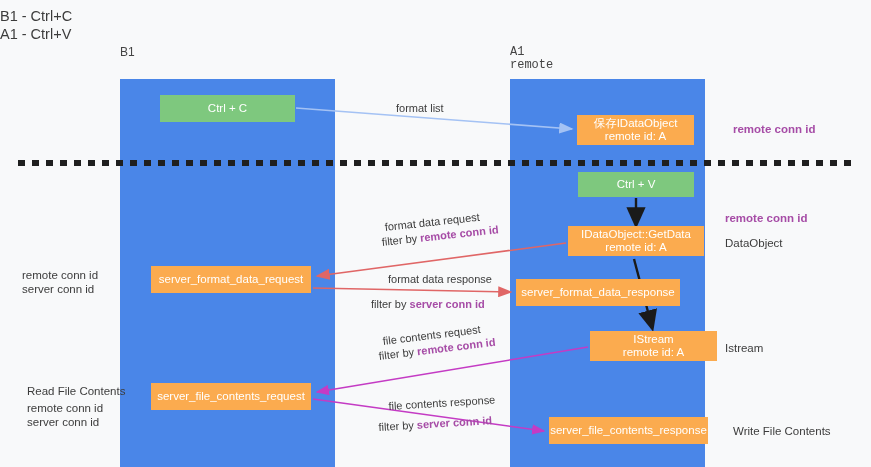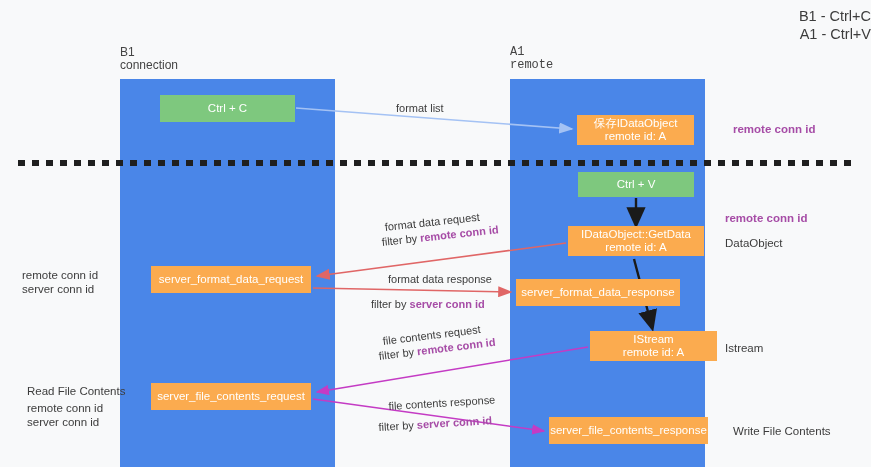--- a/index.html
+++ b/index.html
@@ -22,21 +22,21 @@
     position:absolute;text-align:left;
     color:#444;font-size:12px;line-height:13px;
   }
   #head-b1{left:120px;top:46px;width:215px;}
   #head-a1{left:510px;top:46px;width:195px;font-family:Liberation Mono, monospace;}
   .lane-head .t2{display:block;}
 
   
   #title{
     position:absolute;left:0;top:7px;width:871px;
-    text-align:right;color:#3c3c3c;font-size:14.5px;line-height:18px;
+    text-align:left;color:#3c3c3c;font-size:14.5px;line-height:18px;
   }
   #title span{display:block;}
 
   
   .box{
     position:absolute;box-sizing:border-box;
     display:flex;align-items:center;justify-content:center;
     text-align:center;color:#ffffff;font-size:11.5px;line-height:13px;
     padding:2px 4px;
   }
@@ -96,21 +96,20 @@
 
 <div id="stage">
 
   <div id="title">
     <span>B1 - Ctrl+C</span>
     <span>A1 - Ctrl+V</span>
   </div>
 
   <div id="head-b1" class="lane-head">
     <span class="t1">B1</span>
-    <span class="t2">connection</span>
   </div>
   <div id="head-a1" class="lane-head">
     <span class="t1">A1</span>
     <span class="t2">remote</span>
   </div>
 
   <div id="lane-b1" class="lane"></div>
   <div id="lane-a1" class="lane"></div>
 
   <svg id="wires" viewBox="0 0 871 467">

